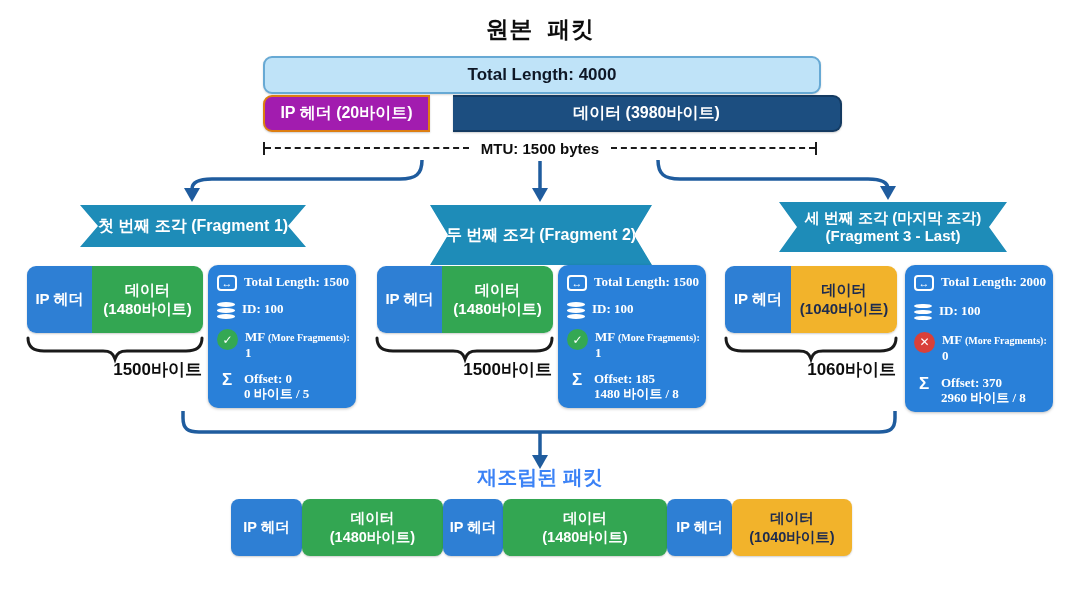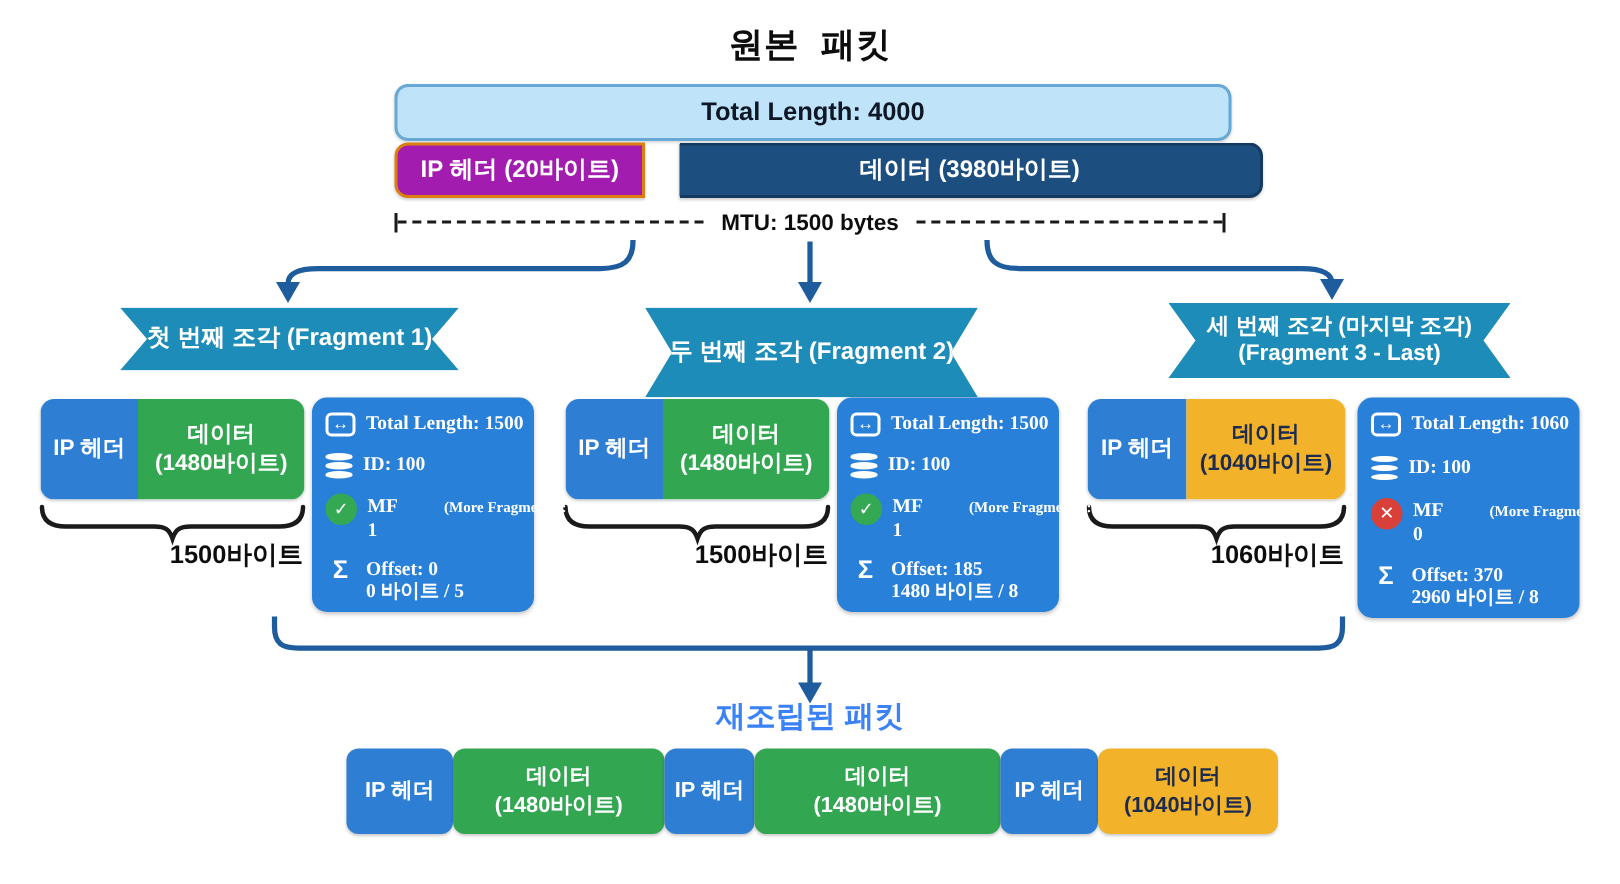--- a/index.html
+++ b/index.html
@@ -47,21 +47,21 @@
   .irow{display:flex;align-items:flex-start;gap:7px;}
   .itext{font-size:13px;line-height:1.2;white-space:nowrap;font-family:Liberation Serif, serif;}
   .ic{flex:0 0 auto;}
   .ic-width{width:16px;height:12px;border:2px solid #fff;border-radius:4px;display:flex;align-items:center;justify-content:center;font-size:11px;line-height:1;margin-top:1px;}
   .ic-db{width:18px;display:flex;flex-direction:column;gap:1.5px;margin-top:1px;}
   .ic-db i{display:block;height:4.5px;background:#fff;border-radius:50%;}
   .ic-circle{width:21px;height:21px;border-radius:50%;display:flex;align-items:center;justify-content:center;font-size:12px;line-height:1;}
   .ic-green{background:#34A853;}
   .ic-red{background:#D9403A;}
   .ic-sigma{width:20px;text-align:center;font-size:17px;line-height:1;}
-  .mfsub{font-size:10px;margin-left:28px;}
+  .mfsub{font-size:10px;}
   .bottom-title{left:0;right:0;top:464px;text-align:center;font-size:20px;color:#3b82f6;}
   .re-bar{left:231px;top:499px;width:621px;height:57px;display:flex;z-index:2;}
   .re-bar .cell{border-radius:8px;font-size:14.5px;box-shadow:0 1px 2px rgba(0,0,0,.2);}
 </style>
 </head>
 <body>
 
 <div id="canvas">
 
   <svg id="connectors" width="1080" height="589" viewBox="0 0 1080 589">
@@ -220,21 +220,21 @@
         <div>1480 바이트 / 8</div>
       </div>
     </div>
   </div>
 
   <div class="abs info-box ib3">
     <div class="irow">
       <span class="ic ic-width">
           <span>↔</span>
         </span>
-      <div class="itext">Total Length: 1060</div>
+      <div class="itext">Total Length: 2000</div>
     </div>
     <div class="irow">
       <span class="ic ic-db">
           <i></i>
           <i></i>
           <i></i>
         </span>
       <div class="itext">ID: 100</div>
     </div>
     <div class="irow">

